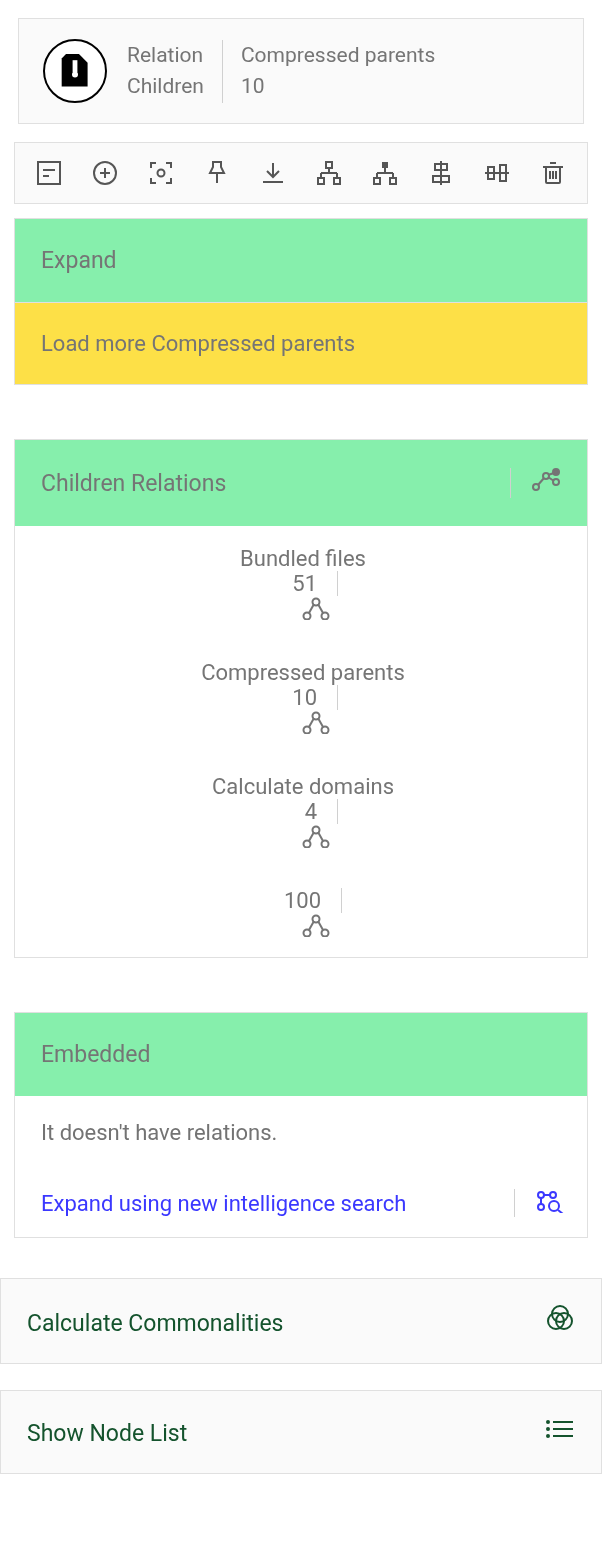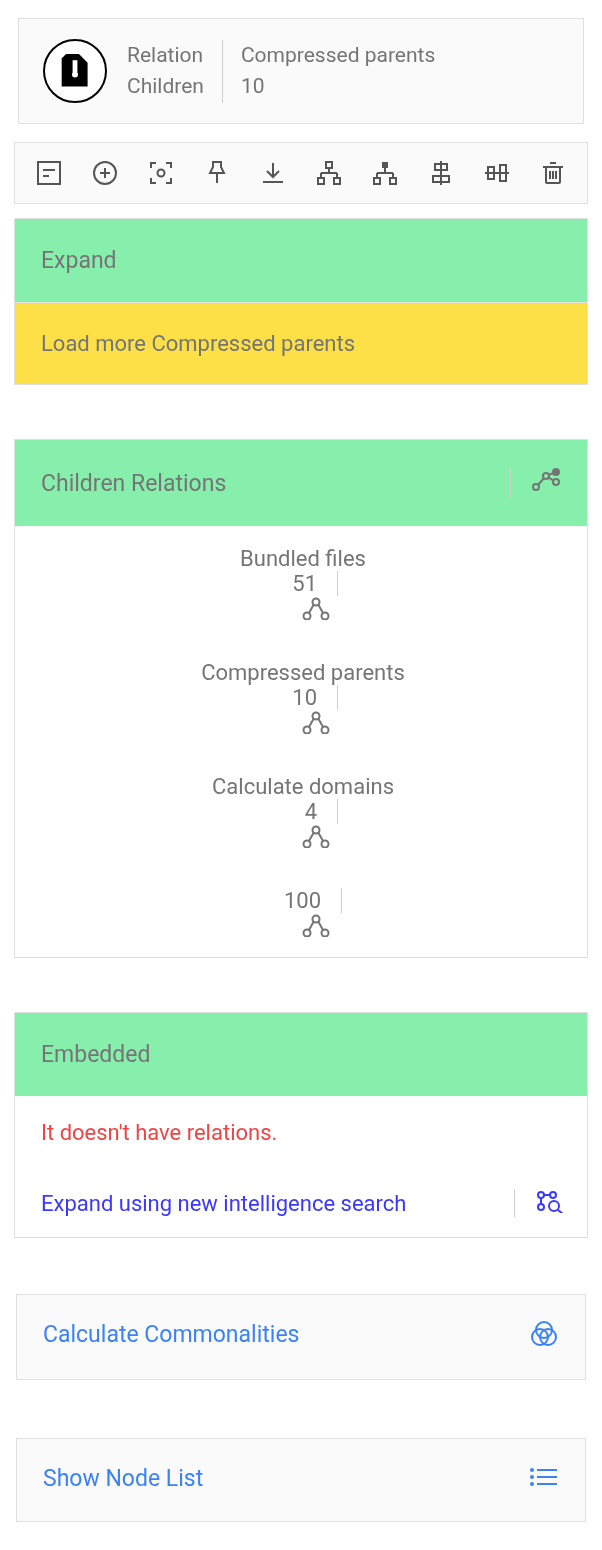--- a/index.html
+++ b/index.html
@@ -116,21 +116,21 @@
       min-width: 70px;
     }
     .relation-icon {
       padding-left: 26px;
       display: flex;
       align-items: center;
       cursor: pointer;
     }
     .no-relations-row {
       padding: 24px 26px;
-      color: #ef4444;
+      color: #737373;
       font-size: 22px;
       background: #fff;
     }
     .expand-search-row {
       display: flex;
       align-items: center;
       padding: 20px 22px 20px 26px;
       background: #fff;
       gap: 41px;
     }
@@ -149,27 +149,27 @@
     .spacer {
       height: 26px;
     }
     svg {
       stroke: currentColor;
       fill: none;
       stroke-width: 2;
     }
     .action-header {
       border: 1px solid #e0e0e0;
-      margin: 16px;
+      margin: 0;
       background: #fafafa;
       padding: 26px 26px;
-      color: #3b82f6;
+      color: #14532d;
       font-size: 23px;
       display: flex;
-      align-items: flex-start;
+      align-items: flex-end;
       justify-content: space-between;
       cursor: pointer;
     }
   </style>
 </head>
 <body>
 
 <div class="panel header-panel">
   <div class="header-icon">
     <svg width="30" height="36" viewBox="0 0 24 30">

